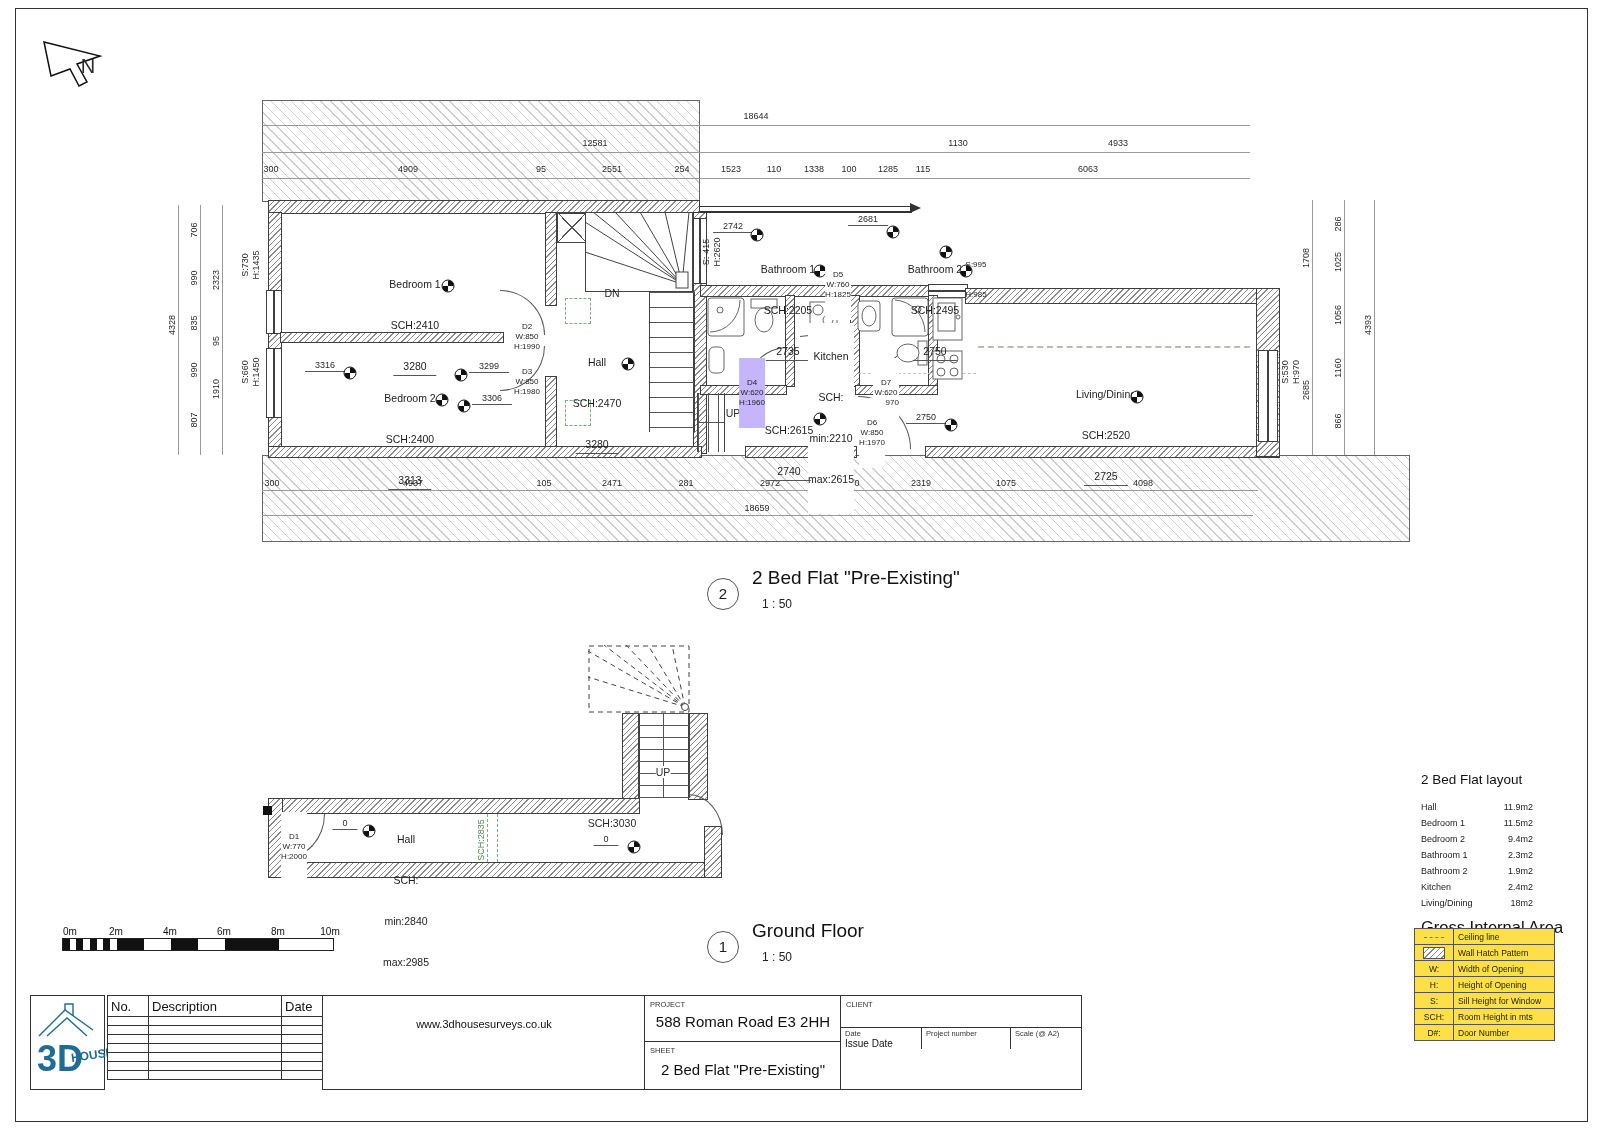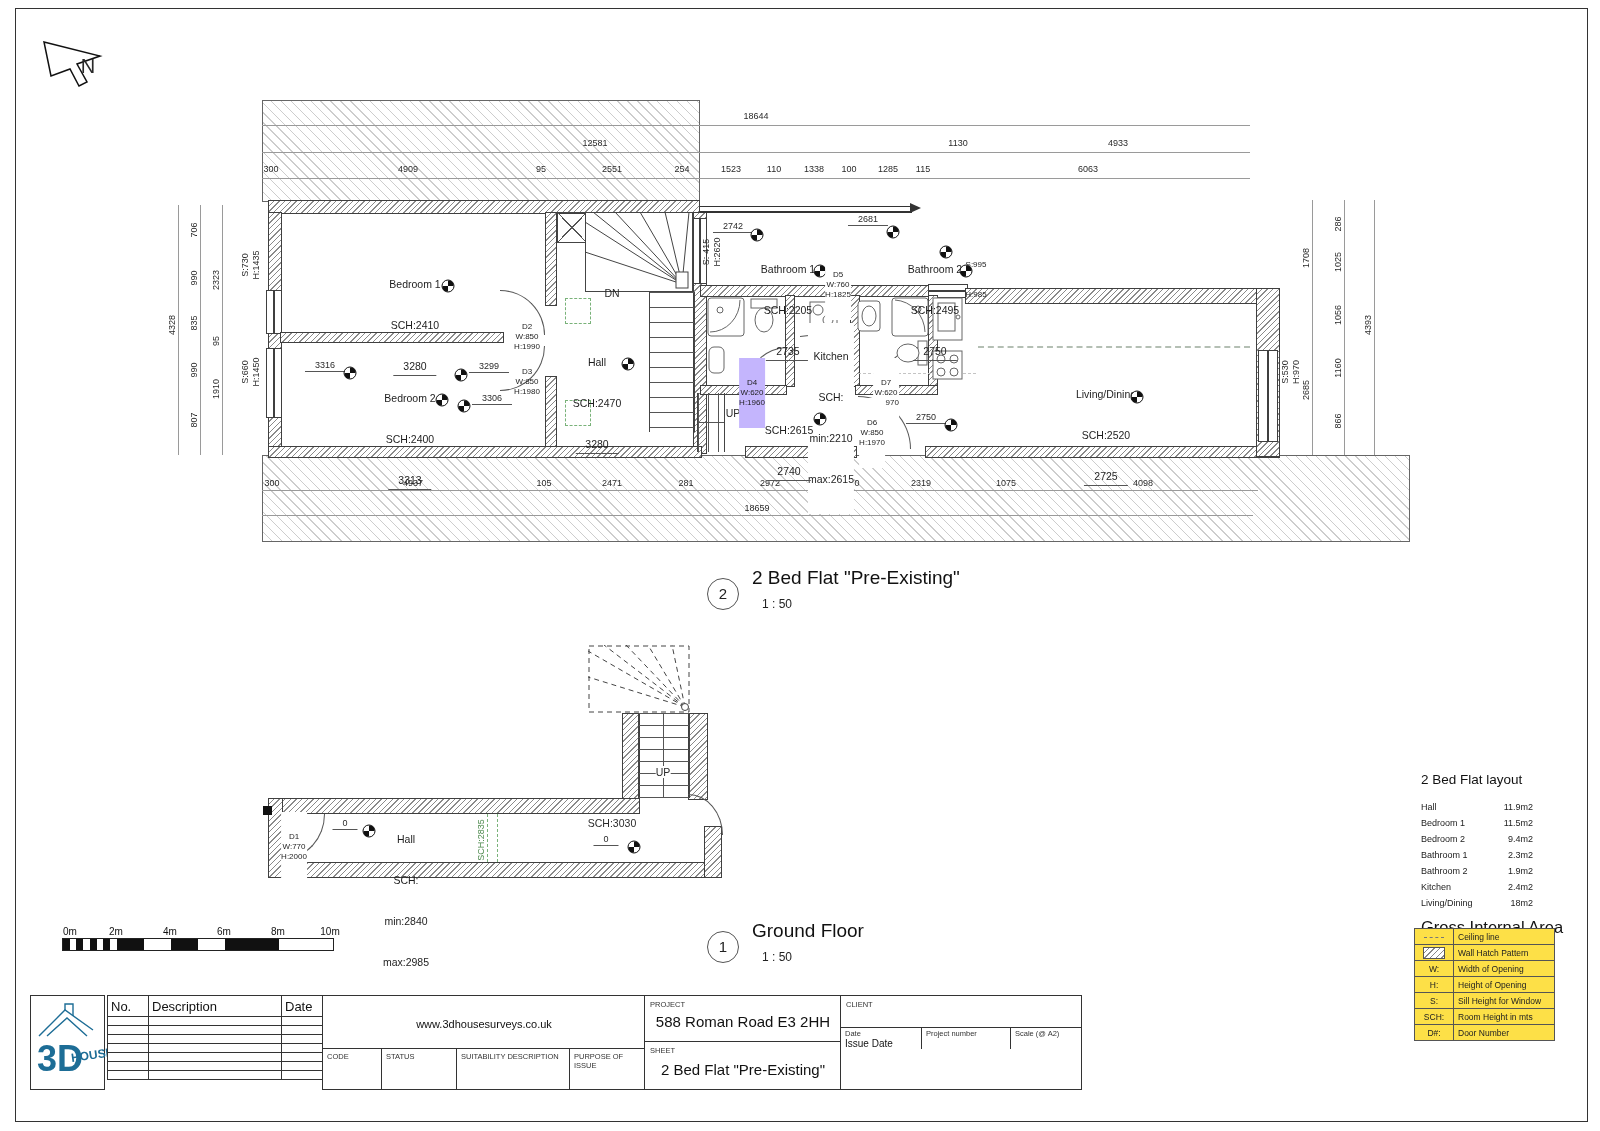--- a/index.html
+++ b/index.html
@@ -538,34 +538,20 @@
     <tr class="e">
           <td></td>
           <td></td>
           <td></td>
         </tr>
   </tbody>
     </table>
 
   <div class="tb" style="left:322px;top:995px;width:322px;height:93px">
     <div class="tb-val" style="left:0;top:22px;width:100%;text-align:center;font-size:11px">www.3dhousesurveys.co.uk</div>
-    <div style="position:absolute;left:0;top:52px;width:100%;height:41px;border-top:1px solid #333;display:flex">
-      <div style="width:58px;border-right:1px solid #333">
-          <span class="tb-lab" style="position:static;padding:3px 4px;display:block">CODE</span>
-        </div>
-      <div style="width:74px;border-right:1px solid #333">
-          <span class="tb-lab" style="position:static;padding:3px 4px;display:block">STATUS</span>
-        </div>
-      <div style="width:112px;border-right:1px solid #333">
-          <span class="tb-lab" style="position:static;padding:3px 4px;display:block">SUITABILITY DESCRIPTION</span>
-        </div>
-      <div style="flex:1">
-          <span class="tb-lab" style="position:static;padding:3px 4px;display:block">PURPOSE OF ISSUE</span>
-        </div>
-    </div>
   </div>
 
   <div class="tb" style="left:644px;top:995px;width:196px;height:93px">
     <span class="tb-lab" style="left:5px;top:4px">PROJECT</span>
     <div class="tb-big" style="left:0;top:17px;width:100%;text-align:center">588 Roman Road E3 2HH</div>
     <div style="position:absolute;left:0;top:45px;width:100%;height:48px;border-top:1px solid #333">
       <span class="tb-lab" style="left:5px;top:4px">SHEET</span>
       <div class="tb-big" style="left:0;top:19px;width:100%;text-align:center">2 Bed Flat "Pre-Existing"</div>
     </div>
   </div>

